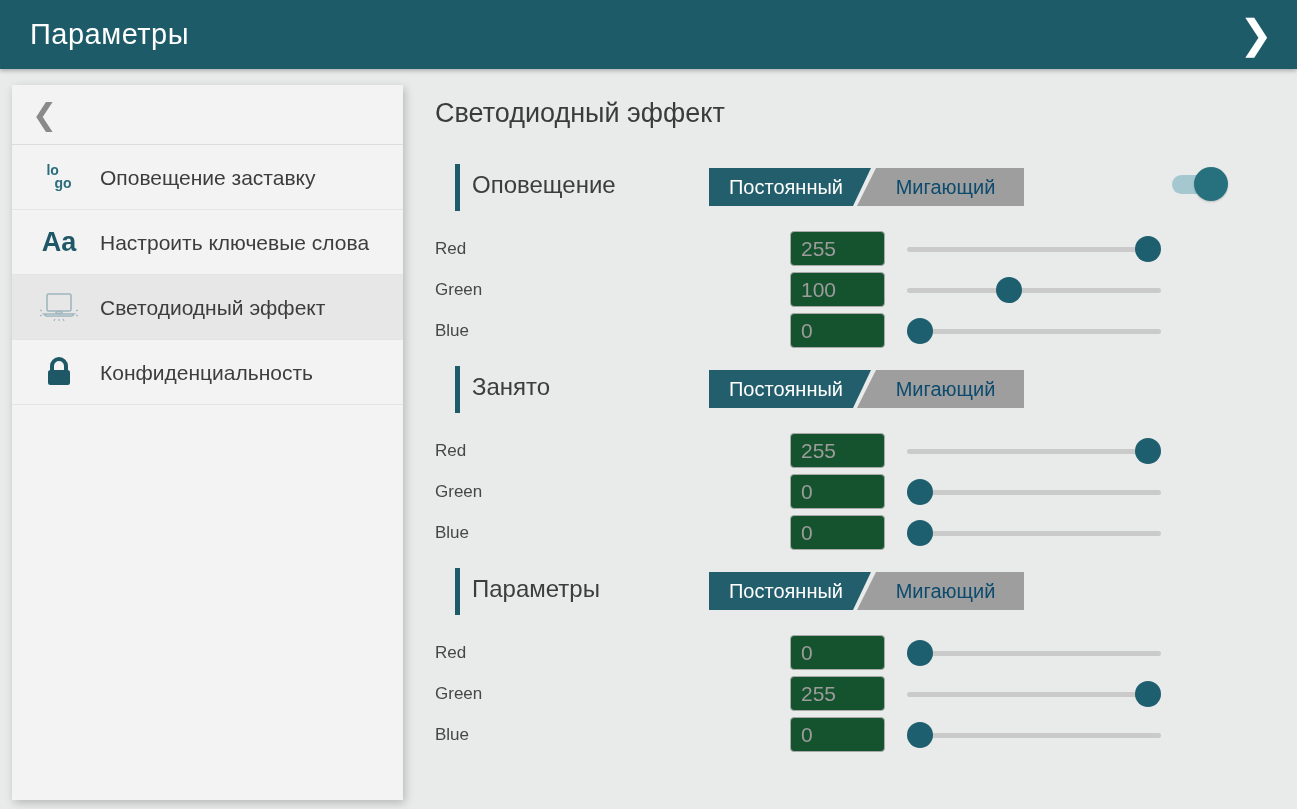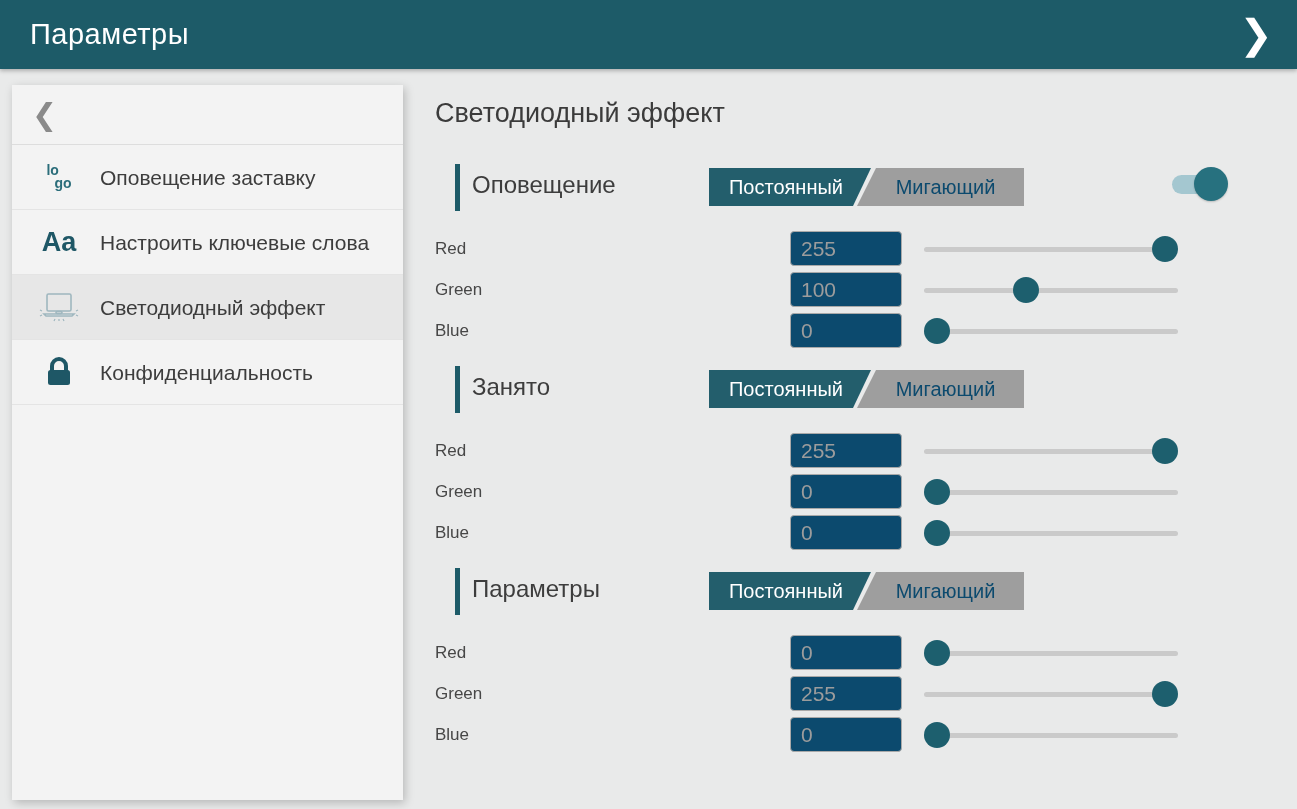--- a/index.html
+++ b/index.html
@@ -63,21 +63,21 @@
   }
   
   .switch{position:absolute;left:735px;top:2px;width:58px;height:36px;cursor:pointer;}
   .switch-track{position:absolute;left:2px;top:9px;width:46px;height:19px;border-radius:10px;background:#a4c7d0;}
   .switch-knob{position:absolute;right:0;top:1px;width:34px;height:34px;border-radius:50%;background:#27717f;box-shadow:0 1px 2px rgba(0,0,0,.2);}
   
   .rows{position:absolute;left:0;width:862px;}
   .channel-row{display:flex;align-items:center;height:41px;}
   .channel-label{width:355px;text-align:left;padding-right:27px;font-size:17px;color:#474747;}
   .channel-input{
-    width:112px;height:35px;border:1px solid #a9a9a9;border-radius:4px;background:#0c4a6e;
+    width:95px;height:35px;border:1px solid #a9a9a9;border-radius:4px;background:#14532d;
     font-size:21px;color:#9c9c9c;padding:0 0 0 10px;outline:none;
     font-family:"Liberation Sans","DejaVu Sans",sans-serif;
   }
   .slider{position:relative;width:254px;height:26px;margin-left:22px;cursor:pointer;}
   .slider-track{position:absolute;left:0;right:0;top:11px;height:5px;background:#cacaca;border-radius:3px;}
   .slider-thumb{position:absolute;top:0;width:26px;height:26px;border-radius:50%;background:#1d5f6e;}
   svg{display:block;}
 </style>
 </head>
 <body>

